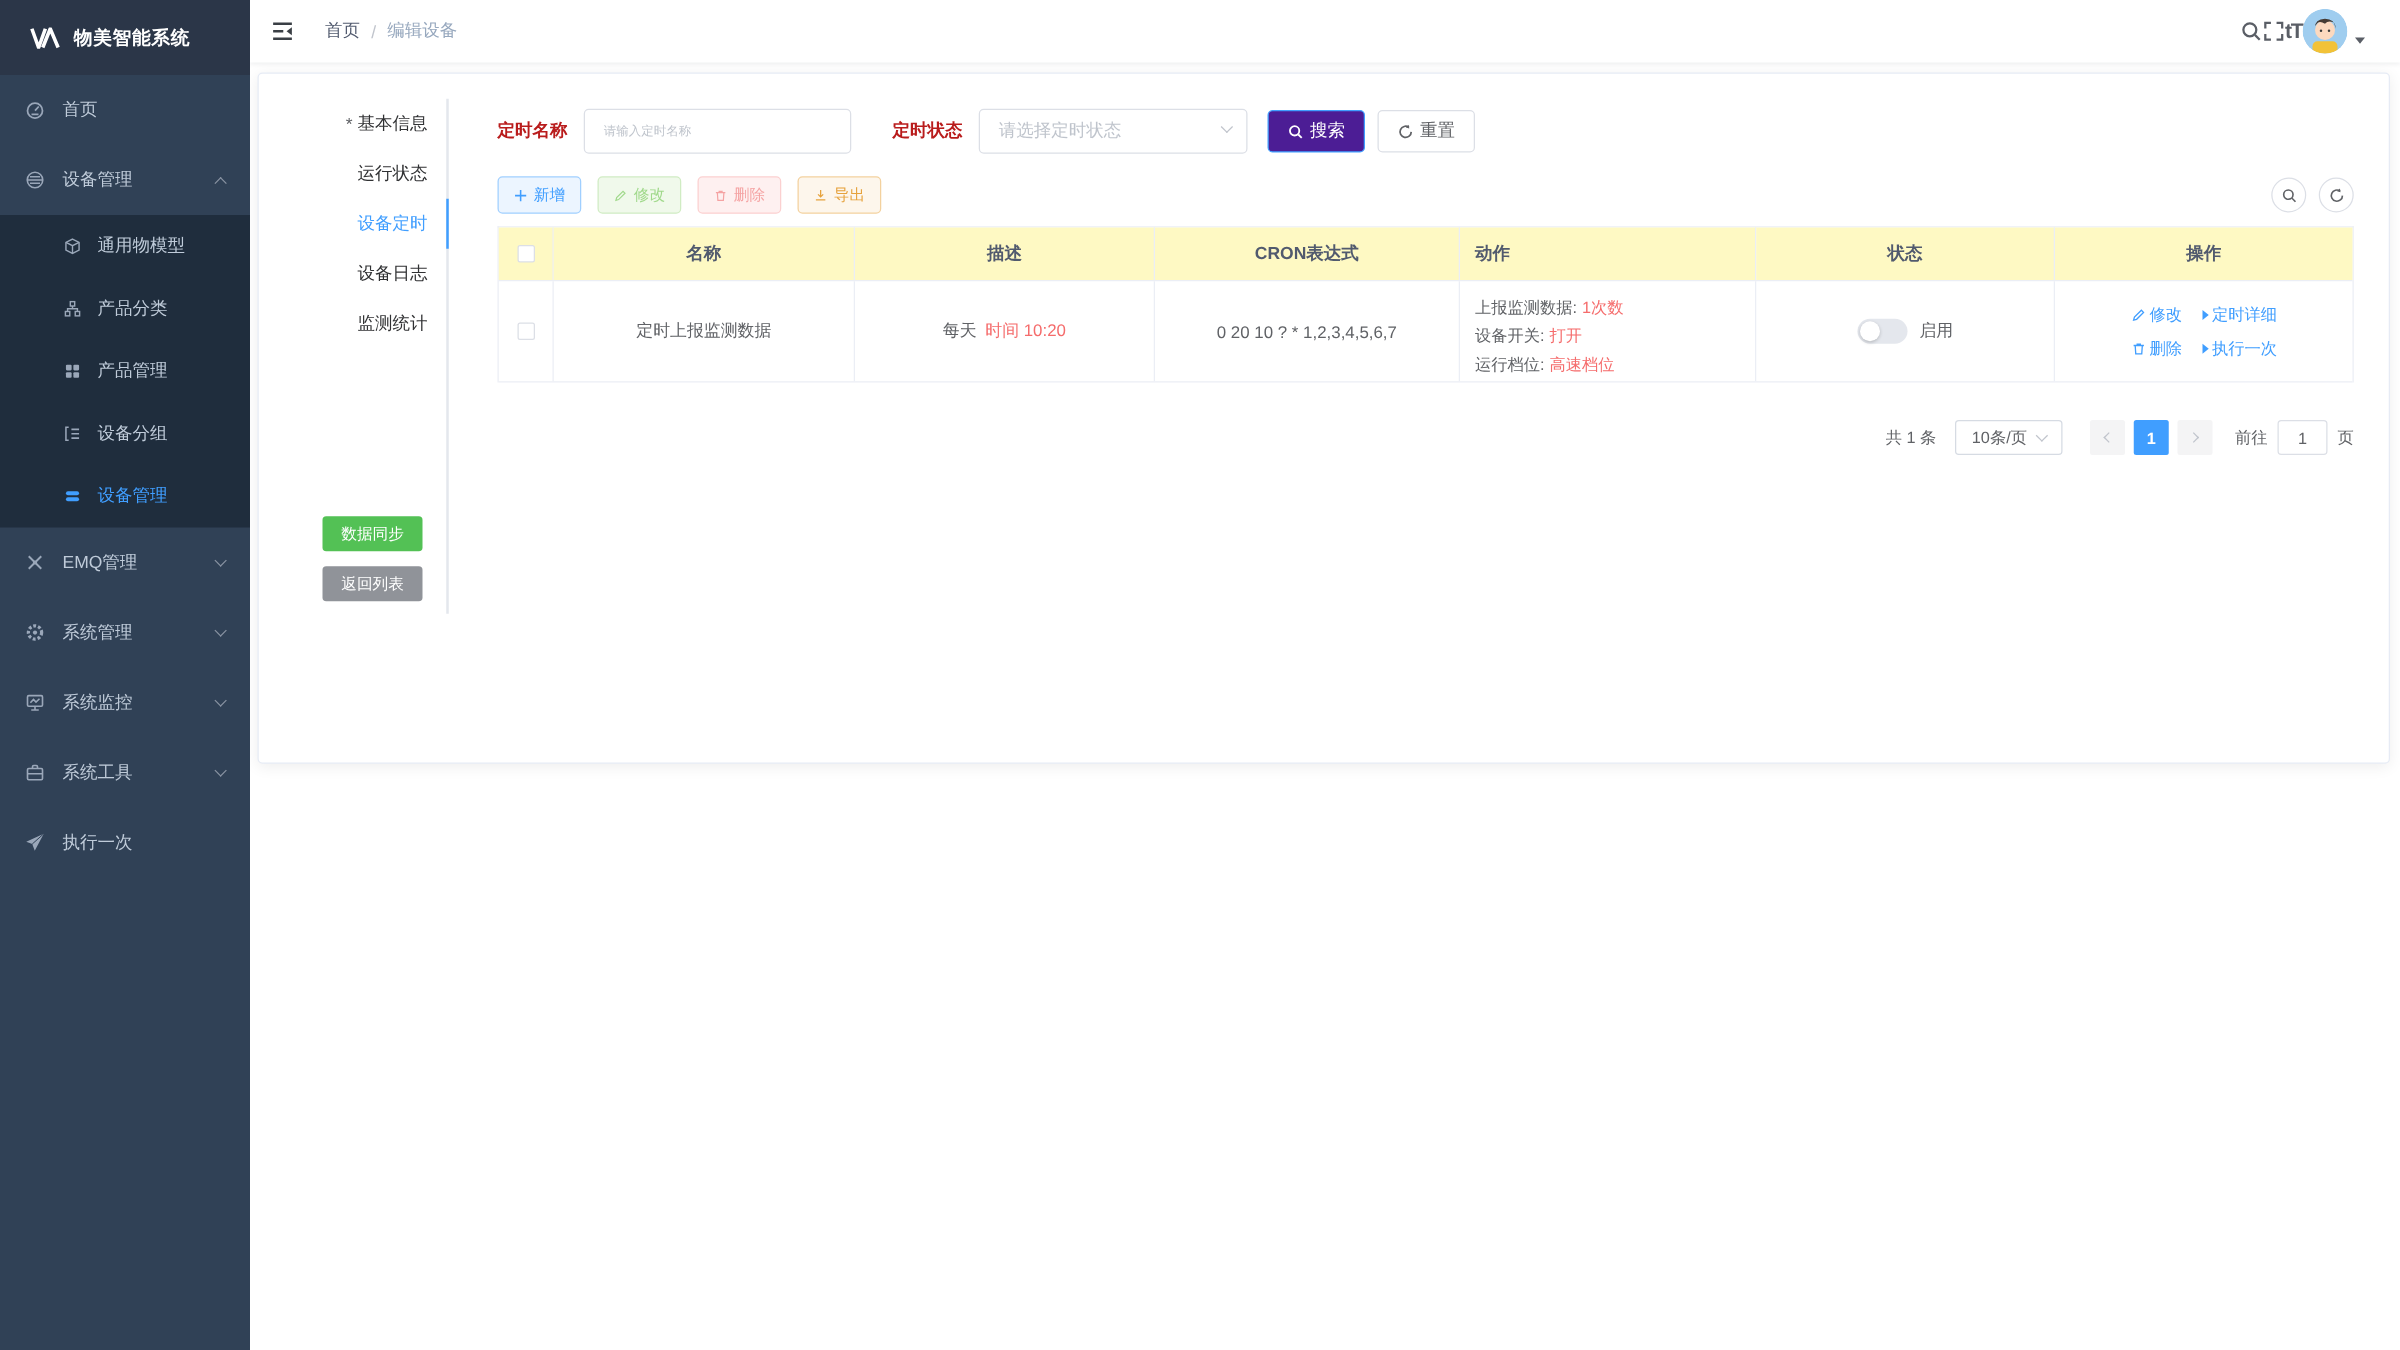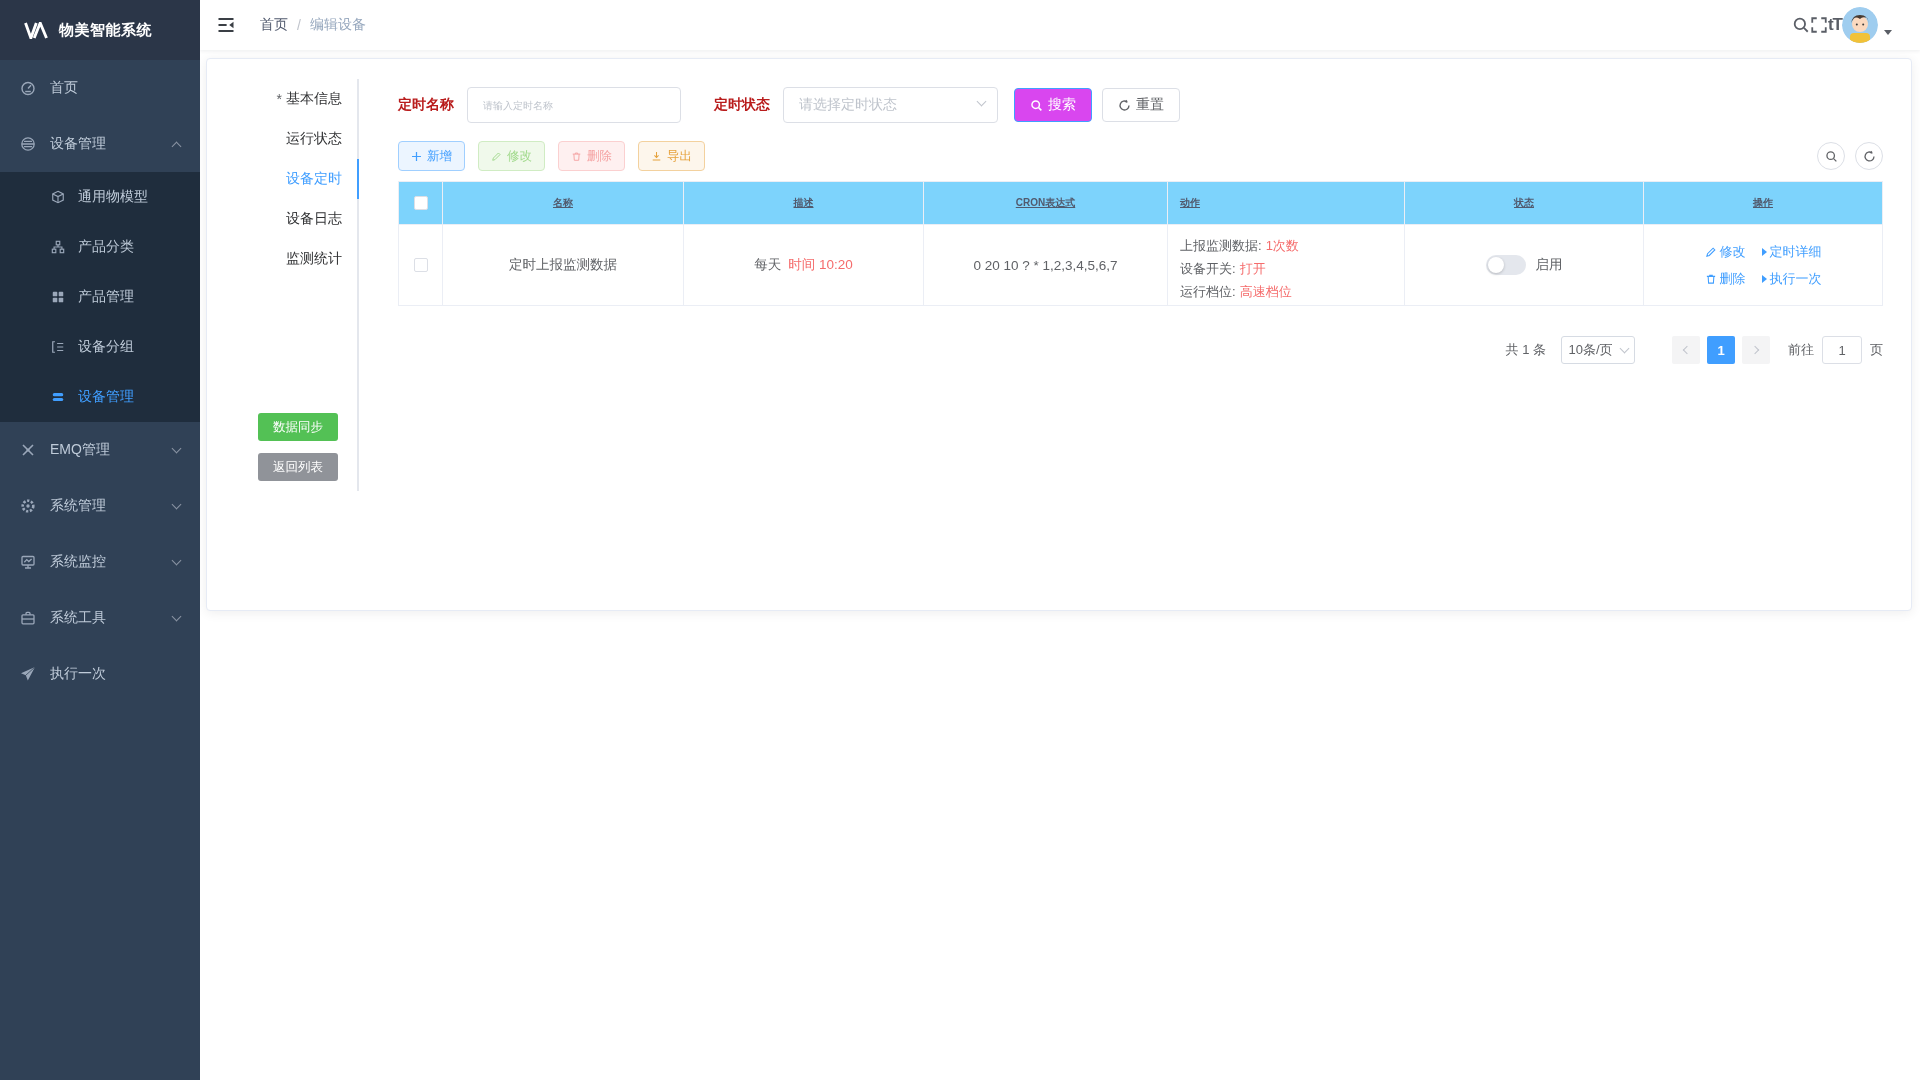--- a/index.html
+++ b/index.html
@@ -59,57 +59,57 @@
     font-size:10px; color:#606266; font-family:inherit; outline:none; }
   .txt-input::placeholder { color:#bfc4cc; }
   .sel-box { width:215px; height:36px; border:1px solid #dcdfe6; border-radius:4px; padding:0 30px 0 15px;
     display:flex; align-items:center; position:relative; cursor:pointer; background:#fff; }
   .sel-ph { color:#bfc4cc; }
   .sel-box .chev, .psize .chev { border-color:#c0c4cc; }
   .sel-chev { position:absolute; right:12px; top:14px; }
   .gap32 { width:33px; } .gap16 { width:16px; } .gap10 { width:10px; }
   .btn { height:34px; border-radius:4px; display:inline-flex; align-items:center; justify-content:center;
     gap:5px; font-size:14px; cursor:pointer; border:1px solid #dcdfe6; background:#fff; color:#606266; font-family:inherit; padding:0 15px; }
-  .btn-primary { background:#d946ef; border-color:#409EFF; color:#fff; }
+  .btn-primary { background:#4c1d95; border-color:#409EFF; color:#fff; }
 
   .toolbar { display:flex; align-items:center; margin-top:18px; position:relative; }
   .tbtn { height:30px; padding:0 12px; border-radius:4px; font-size:12.5px; display:inline-flex;
     align-items:center; gap:5px; cursor:pointer; border:1px solid; font-family:inherit; margin-right:13px; }
   .tbtn-add    { background:#ecf5ff; border-color:#a0cfff; color:#409eff; }
   .tbtn-edit   { background:#f0f9eb; border-color:#d0ecc3; color:#a0d98b; cursor:not-allowed; }
   .tbtn-del    { background:#fef0f0; border-color:#fbd0d0; color:#f5a3a3; cursor:not-allowed; }
   .tbtn-export { background:#fdf6ec; border-color:#f3d19e; color:#e6a23c; }
   .tb-circles { position:absolute; right:0; top:1px; display:flex; gap:10px; }
   .circle-btn { width:28px; height:28px; border-radius:50%; border:1px solid #dcdfe6; background:#fff;
     display:flex; align-items:center; justify-content:center; color:#606266; cursor:pointer; }
 
   
   .table { margin-top:10px; border:1px solid #ebeef5; border-bottom:none; width:1485px; font-size:13.5px; }
   .t-row { display:grid; grid-template-columns:44px 241px 240px 244px 237px 239px 238px; border-bottom:1px solid #ebeef5; }
   .t-cell { border-right:1px solid #ebeef5; display:flex; align-items:center; justify-content:center; padding:4px; color:#606266; }
   .t-cell:last-child { border-right:none; }
-  .t-head .t-cell { height:42px; background:#7dd3fc; color:#515a6e; font-weight:bold; font-size:10px;text-decoration:underline; }
+  .t-head .t-cell { height:42px; background:#fef9c3; color:#515a6e; font-weight:bold; font-size:14px; }
   .t-body .t-cell { height:80px; }
   .cell-left { justify-content:flex-start; align-items:flex-start; flex-direction:column; padding:10px 8px 10px 12px; gap:2px; }
   .checkbox { width:14px; height:14px; border:1px solid #dcdfe6; border-radius:2px; background:#fff; cursor:pointer; }
   .desc-col { flex-direction:row; gap:7px; }
   .red { color:#f56c6c; }
   .act-line { display:flex; gap:4px; line-height:21px; font-size:13px; }
   .switch { width:40px; height:20px; border-radius:10px; background:#e4e7ed; position:relative; cursor:pointer; flex:none; }
   .switch::after { content:""; position:absolute; left:2px; top:2px; width:16px; height:16px; border-radius:50%; background:#fff; box-shadow:0 1px 3px rgba(0,0,0,.2); }
   .sw-label { margin-left:10px; color:#606266; }
   .ops { display:grid; grid-template-columns:auto auto; column-gap:16px; row-gap:9px; }
   .op-link { color:#409EFF; font-size:13px; display:inline-flex; align-items:center; gap:3px; cursor:pointer; }
   .caret-r { width:0; height:0; border-top:4px solid transparent; border-bottom:4px solid transparent; border-left:5.5px solid #409EFF; display:inline-block; }
 
   
   .pager { margin-top:30px; display:flex; align-items:center; justify-content:flex-end; font-size:13px; color:#606266; }
   .pg-total { margin-right:15px; }
-  .psize { width:74px; height:28px; border:1px solid #d6dbe3; border-radius:3px; display:flex; align-items:center;
-    justify-content:center; gap:8px; cursor:pointer; margin-right:30px; }
+  .psize { width:86px; height:28px; border:1px solid #d6dbe3; border-radius:3px; display:flex; align-items:center;
+    justify-content:center; gap:8px; cursor:pointer; margin-right:15px; }
   .pg-btn { width:28px; height:28px; border-radius:2px; background:#f4f4f5; display:flex; align-items:center;
     justify-content:center; margin-left:7px; cursor:pointer; }
   .pg-btn .chev { border-color:#c0c4cc; width:6px; height:6px; border-width:1.5px; }
   .chev-left { transform:rotate(135deg); margin-left:2px; }
   .chev-right { transform:rotate(-45deg); margin-right:2px; }
   .pg-cur { background:#409EFF; color:#fff; font-weight:bold; cursor:default; }
   .pg-goto { display:flex; align-items:center; gap:8px; margin-left:18px; }
   .goto-input { width:40px; height:28px; border:1px solid #dcdfe6; border-radius:3px; text-align:center;
     font-size:13px; color:#606266; font-family:inherit; outline:none; }
   svg { display:block; }

